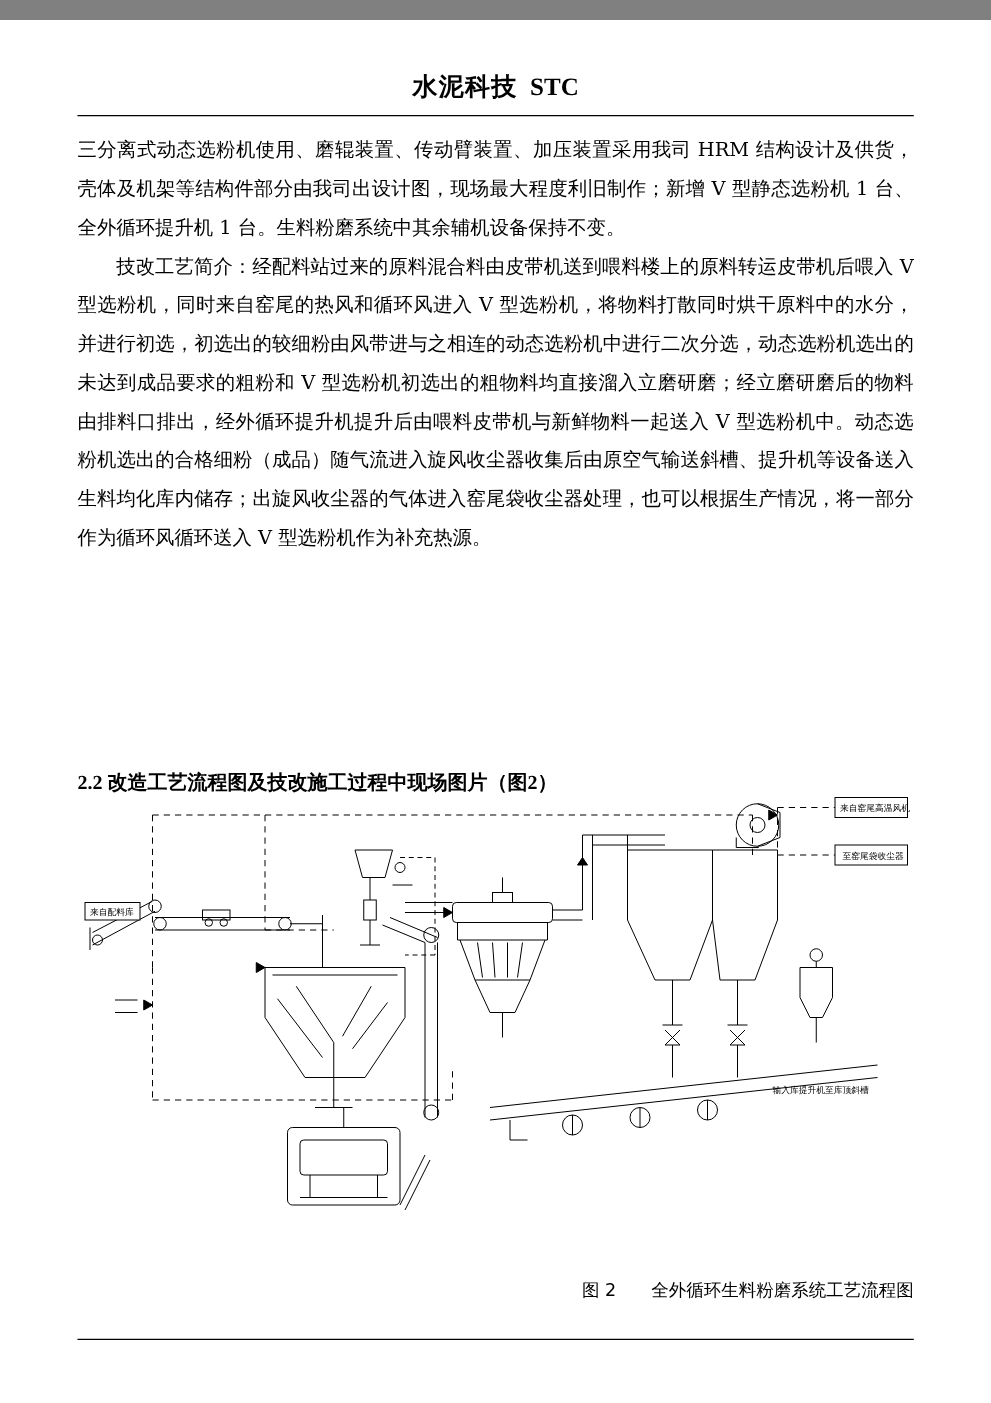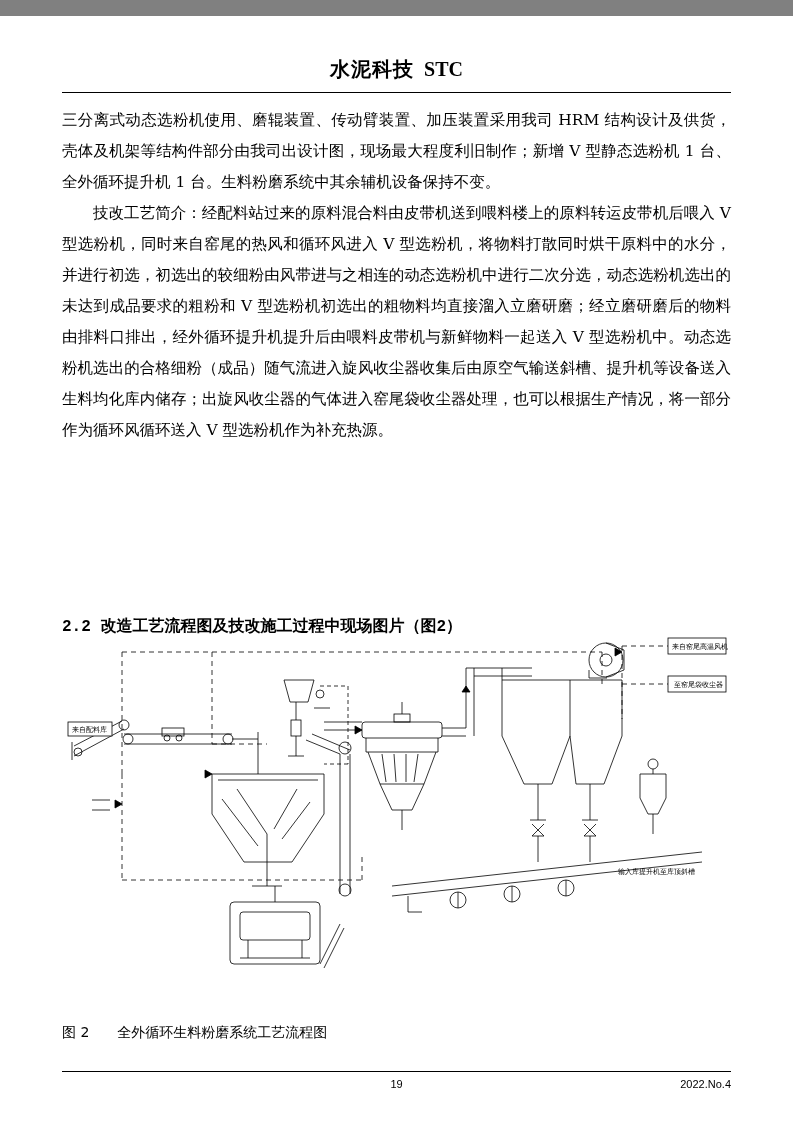--- a/index.html
+++ b/index.html
@@ -69,37 +69,37 @@
     text-indent: 2em;
   }
 
   
   .section-heading {
     position: absolute;
     top: 600px;
     left: 0;
     font-size: 16px;
     font-weight: bold;
-    font-family: Liberation Mono, monospace;
+    font-family: Liberation Serif, serif;
   }
 
   
   .figure-area {
     position: absolute;
     top: 608px;
     left: 0;
     right: 0;
     height: 372px;
   }
   .figure-caption {
     position: absolute;
     top: 1008px;
     left: 0;
     right: 0;
-    text-align: left;
+    text-align: right;
     font-size: 14px;
     font-family: "DejaVu Sans", sans-serif;
   }
   .figure-caption .gap { display: inline-block; width: 28px; }
 
   
   .footer {
     position: absolute;
     top: 1062px;
     left: 0;
@@ -287,19 +287,15 @@
         </g>
       </svg>
     </div>
 
     <div class="figure-caption">
       <span>图 2</span><span class="gap"></span><span>全外循环生料粉磨系统工艺流程图</span>
     </div>
 
     <div class="rule rule-bottom"></div>
 
-    <div class="footer">
-      <span class="page-num">19</span>
-      <span class="issue">2022.No.4</span>
-    </div>
 
   </div>
 </div>
 
 </body></html>

